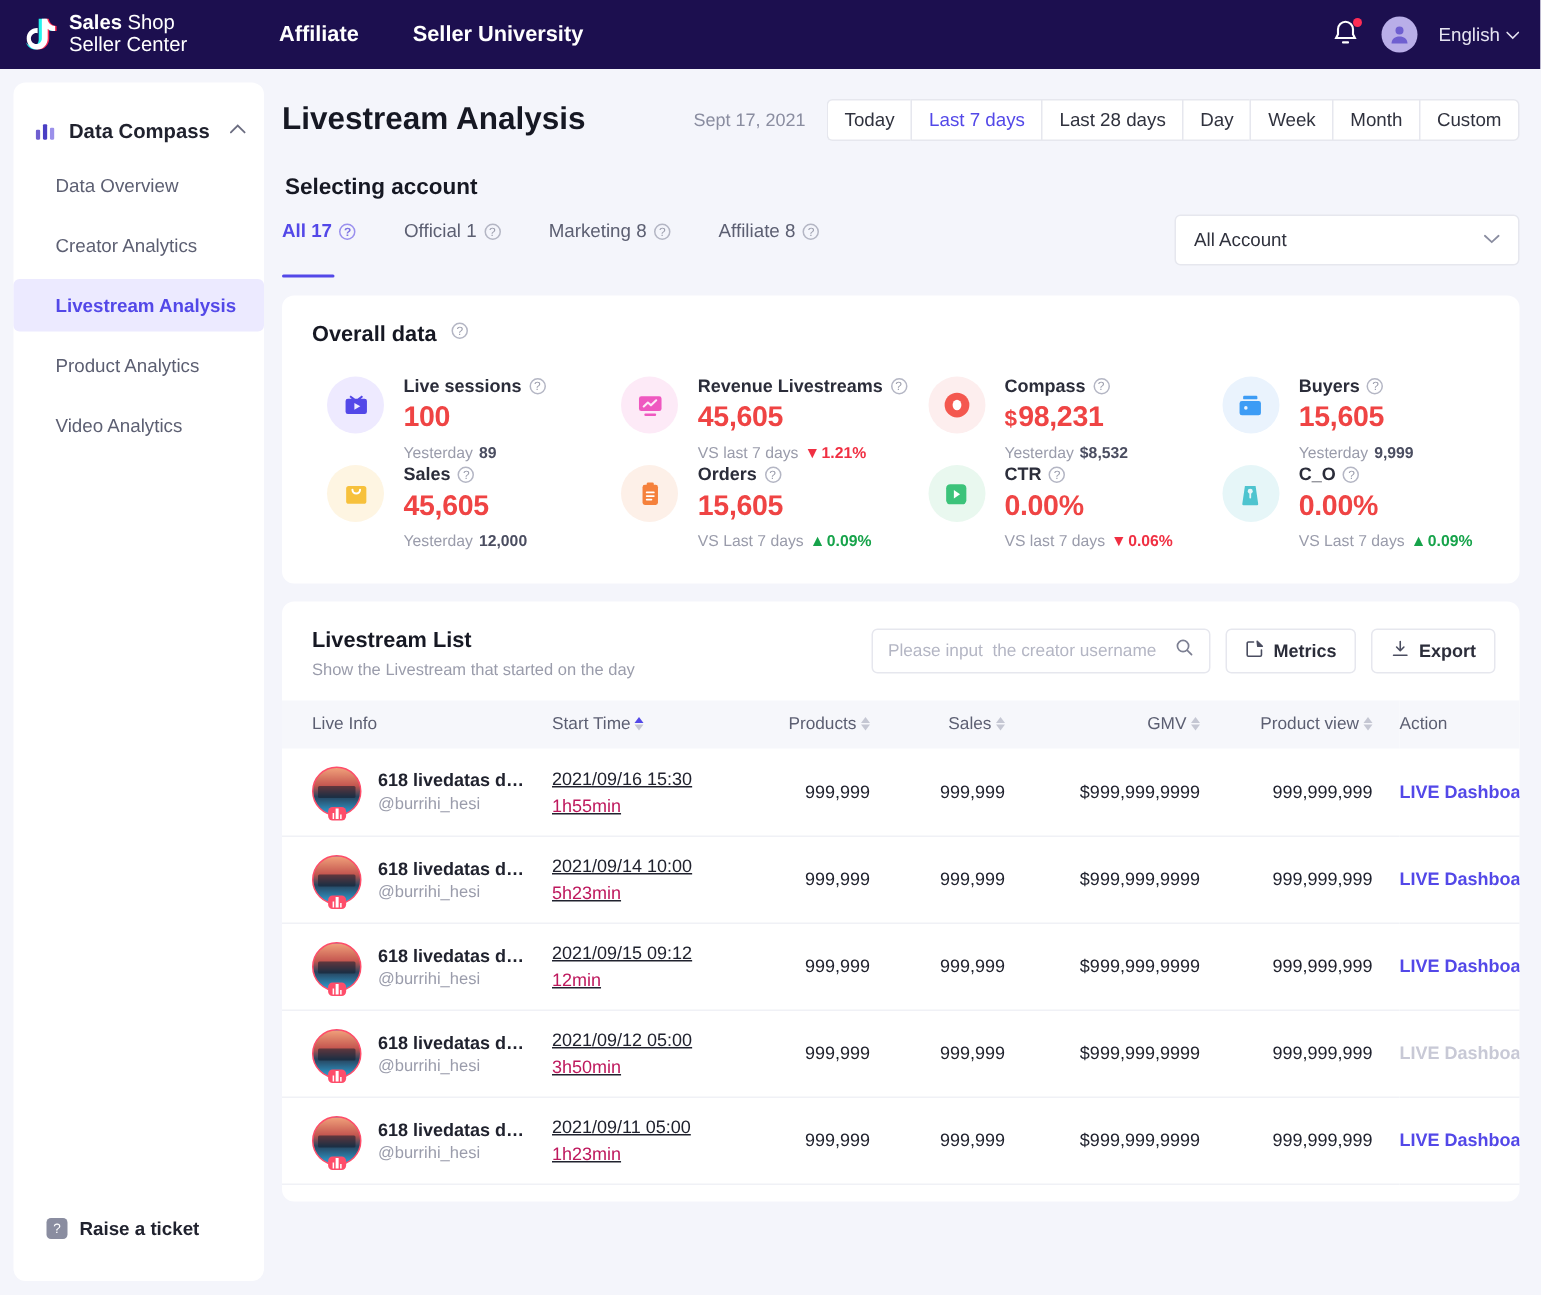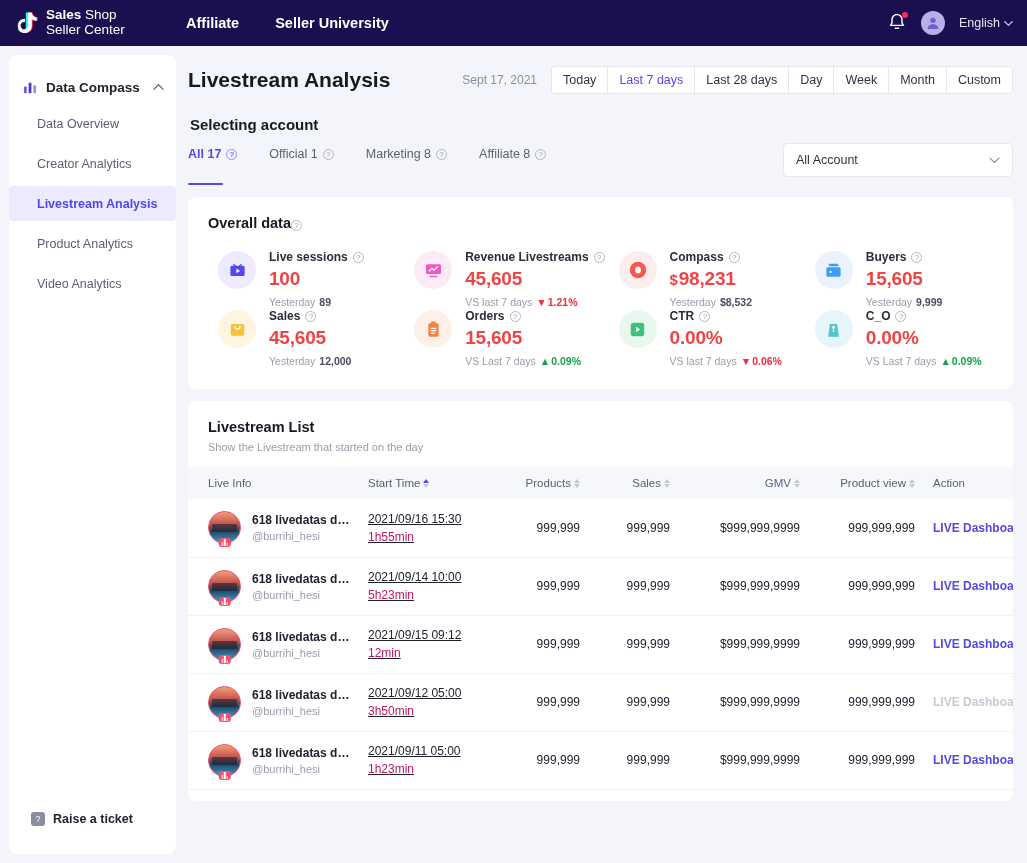--- a/index.html
+++ b/index.html
@@ -126,21 +126,21 @@
     border: 1px solid #e6e7ee; border-radius: 4px;
     display: flex; align-items: center; padding: 0 12px;
     font-size: 12.5px; color: #30323e; cursor: pointer;
   }
   .acct-select .chev { margin-left: auto; color: #8a8da0; font-size: 10px; }
 
   
   .card {
     background: #fff; border-radius: 8px; margin-top: 12px;
   }
-  .card-title-row { display: flex; align-items: flex-end; gap: 0; padding: 18px 0 0 20px; }
+  .card-title-row { display: flex; align-items: flex-start; gap: 10px; padding: 18px 0 0 20px; }
   .card-title { font-size: 14.5px; font-weight: 700; color: #161823; }
 
   .metrics-grid {
     display: grid; grid-template-columns: repeat(4, 1fr);
     padding: 18px 16px 22px 16px;
   }
   .metric { display: flex; align-items: flex-start; gap: 13px; padding-left: 14px; }
   .metric-ico {
     width: 38px; height: 38px; border-radius: 50%;
     display: flex; align-items: center; justify-content: center; flex: 0 0 auto;
@@ -523,20 +523,48 @@
         </div>
 
       </div>
     </div>
 
     <div class="list-card">
       <div class="list-head">
         <div>
           <div class="list-title">Livestream List</div>
           <div class="list-sub">Show the Livestream that started on the day</div>
+        </div>
+        <div class="list-actions">
+          <div class="search-box">
+            <input placeholder="Please input  the creator username" style="">
+            <span>
+              <svg width="13" height="13" viewBox="0 0 16 16" fill="none" stroke="#7c7f92" stroke-width="1.4">
+                <circle cx="7" cy="7" r="4.6"></circle>
+                  <path d="M10.5 10.5 14 14" stroke-linecap="round"></path>
+              </svg>
+            </span>
+          </div>
+          <div class="btn-out">
+            <span>
+              <svg width="13" height="13" viewBox="0 0 16 16" fill="none" stroke="#4a4d60" stroke-width="1.3" stroke-linecap="round" stroke-linejoin="round">
+                <path d="M13.5 9v4.2a1 1 0 0 1-1 1H2.8a1 1 0 0 1-1-1V3.5a1 1 0 0 1 1-1H7"></path>
+                <path d="M10 1.8 14.2 6 10.5 6 10 1.8z" fill="#4a4d60"></path>
+              </svg>
+            </span>
+            <span>Metrics</span>
+          </div>
+          <div class="btn-out">
+            <span>
+              <svg width="13" height="13" viewBox="0 0 16 16" fill="none" stroke="#4a4d60" stroke-width="1.3" stroke-linecap="round" stroke-linejoin="round">
+                <path d="M8 2v7.2M5 6.6 8 9.6l3-3M2.5 13.4h11"></path>
+              </svg>
+            </span>
+            <span>Export</span>
+          </div>
         </div>
       </div>
 
       <table>
         <colgroup>
           <col style="width:180px">
             <col style="width:130px">
             <col style="width:100px">
           <col style="width:90px">
             <col style="width:130px">

